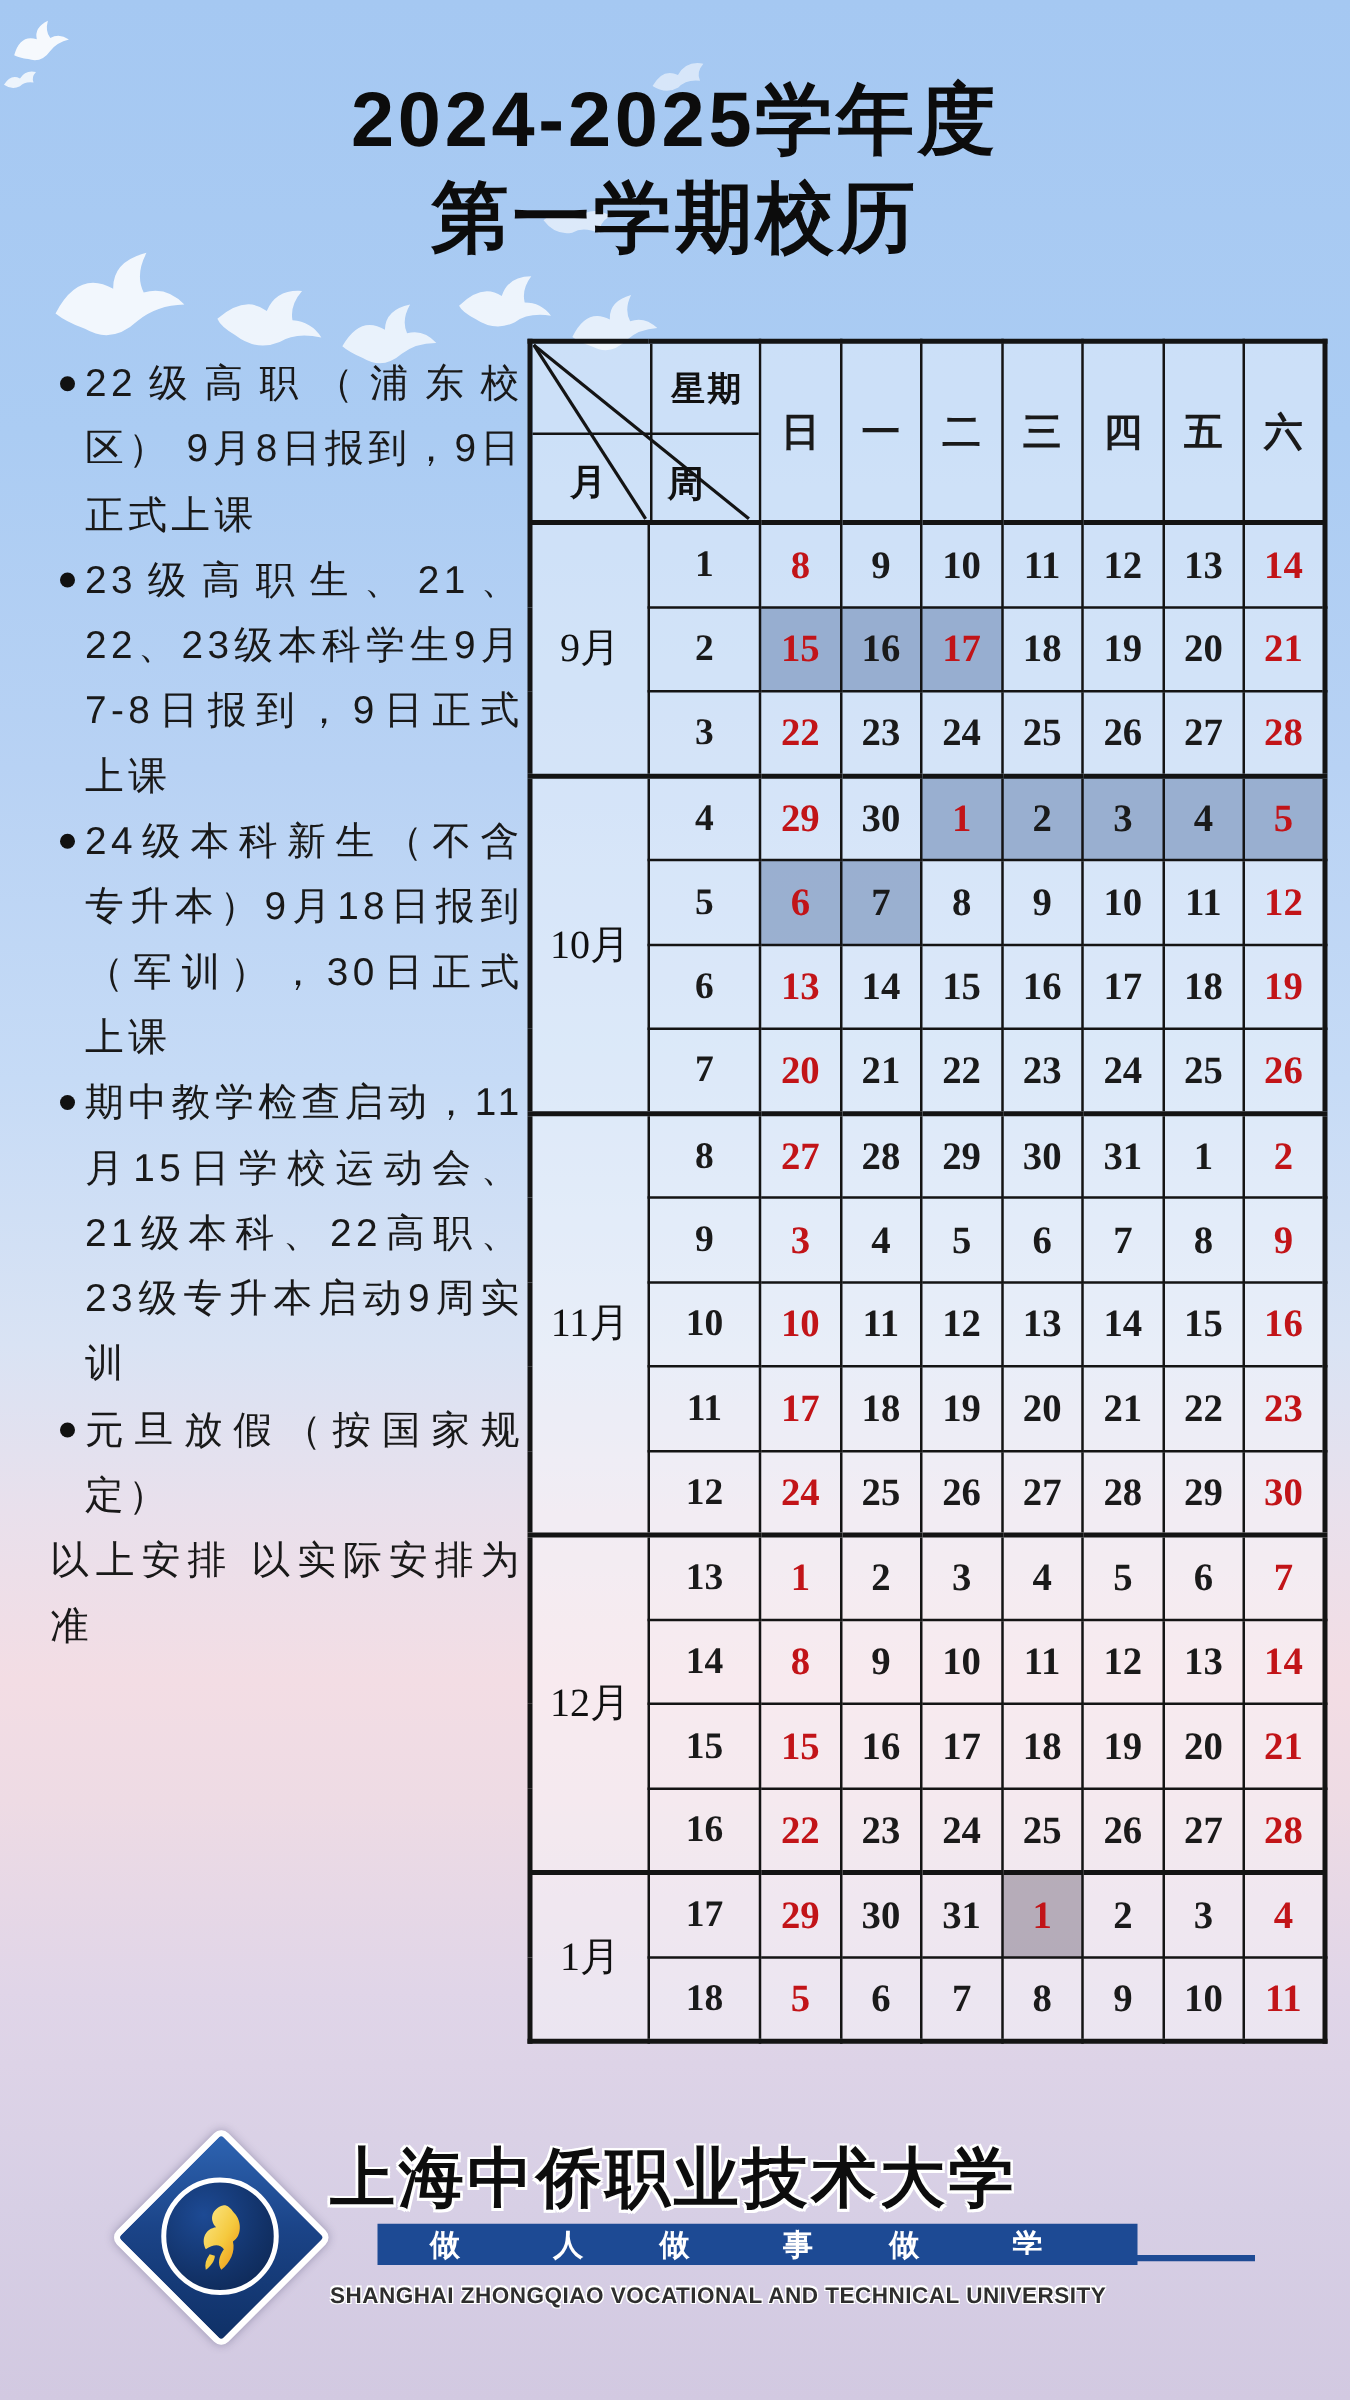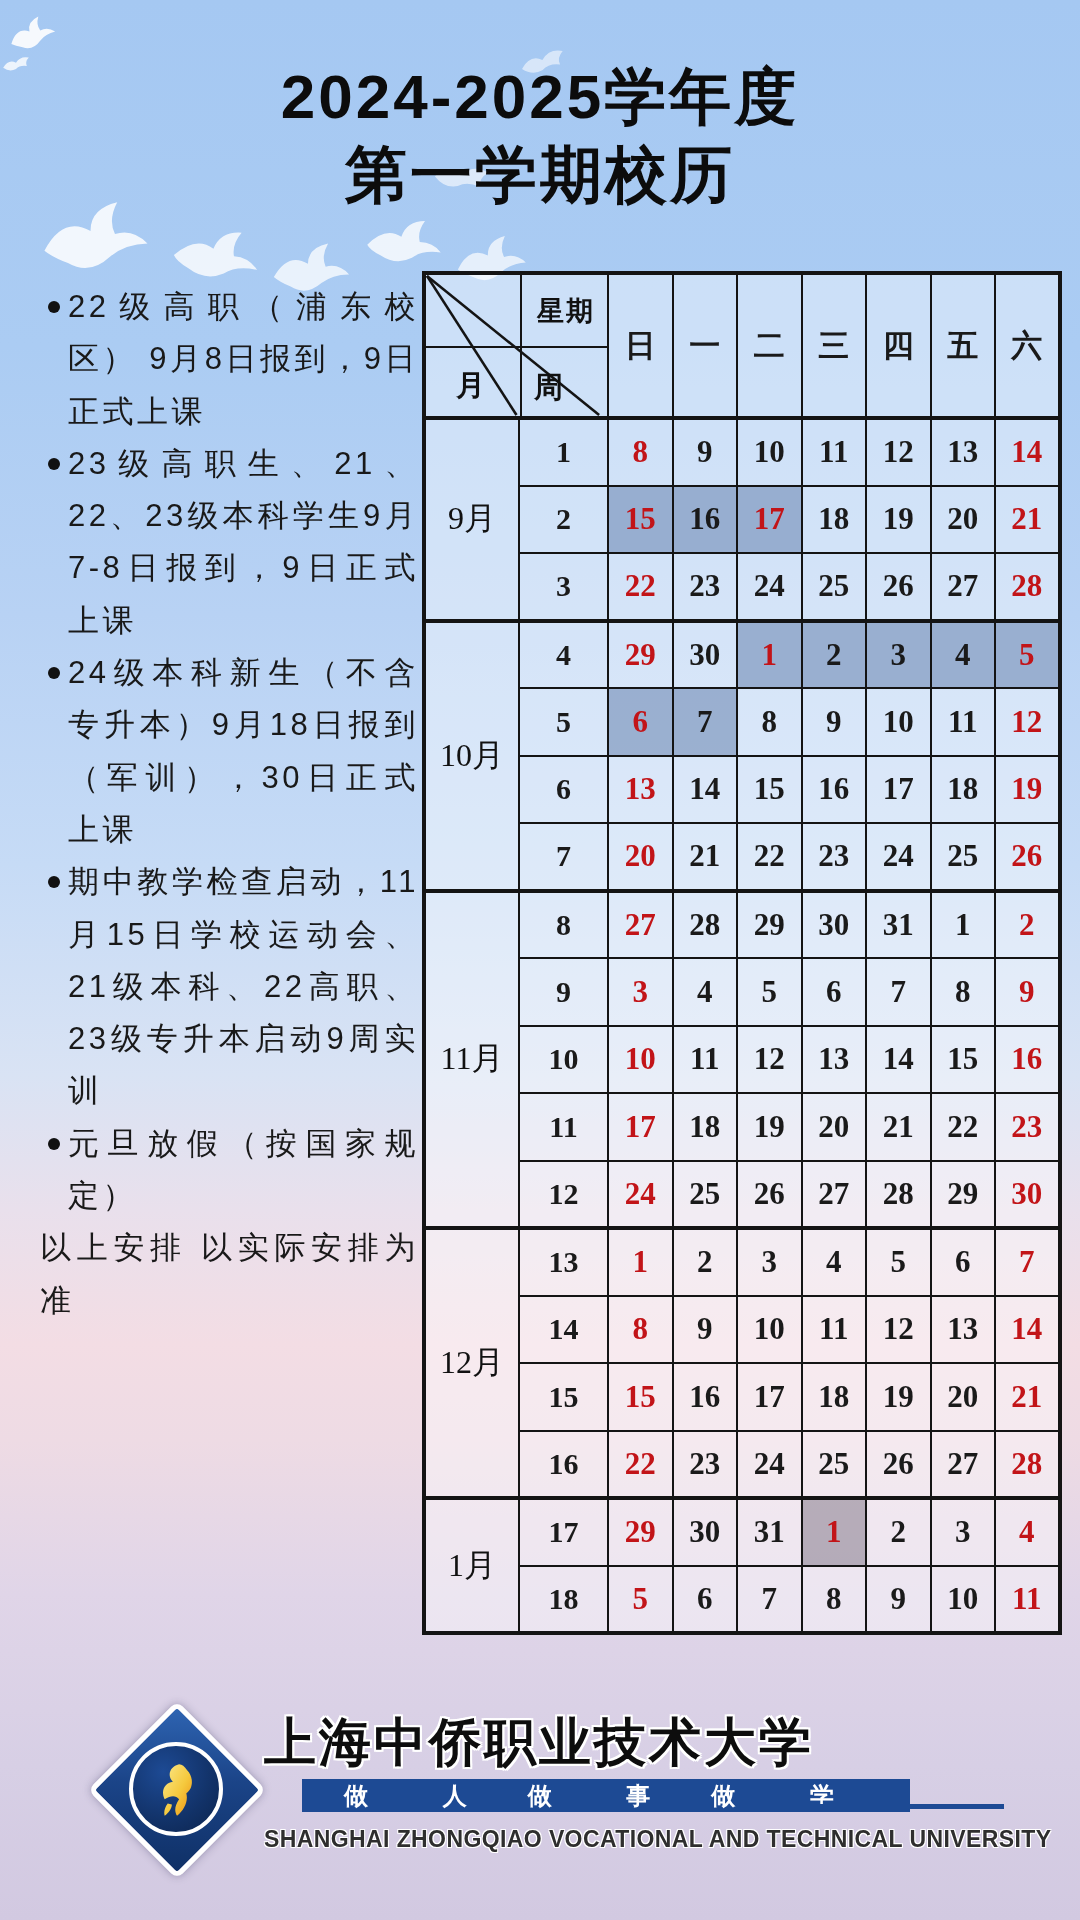--- a/index.html
+++ b/index.html
@@ -75,21 +75,21 @@
   .logo-circle svg{width:62px;height:62px;}
   .school-cn{position:absolute;left:264px;top:1708px;width:600px;
     font-family:"DejaVu Serif","Liberation Serif",serif;font-weight:bold;
     font-size:52px;letter-spacing:3px;color:#0d0d0d;white-space:nowrap;
     text-shadow:-2px -2px 0 #fff,2px -2px 0 #fff,-2px 2px 0 #fff,2px 2px 0 #fff,0 -2px 0 #fff,0 2px 0 #fff,-2px 0 0 #fff,2px 0 0 #fff;}
   .motto-bar{position:absolute;left:266px;top:1779px;width:608px;height:33px;background:#1d4a94;
     display:flex;align-items:center;justify-content:space-between;padding:0 42px;box-sizing:border-box;margin-left:36px;}
   .motto-bar span{color:#fff;font-size:24px;font-weight:bold;letter-spacing:34px;white-space:nowrap;}
   .motto-line{position:absolute;left:788px;top:1804px;width:216px;height:5px;background:#1d4a94;}
   .school-en{position:absolute;left:264px;top:1826px;width:640px;
-    font-size:23px;font-weight:bold;letter-spacing:.4px;color:#2e2e2e;white-space:nowrap;
+    font-size:18px;font-weight:bold;letter-spacing:.4px;color:#2e2e2e;white-space:nowrap;
     text-shadow:-1px -1px 0 #fff,1px -1px 0 #fff,-1px 1px 0 #fff,1px 1px 0 #fff;}
 </style>
 </head>
 <body>
 
 <div class="page">
 
   <div class="bird b1">
       <svg viewBox="0 0 64 44">
         <path d="M4 26 Q16 8 30 18 Q31 6 46 4 Q40 13 43 21 Q53 19 60 28 Q48 27 39 33 Q27 42 16 34 Q8 30 4 26 Z"></path>

